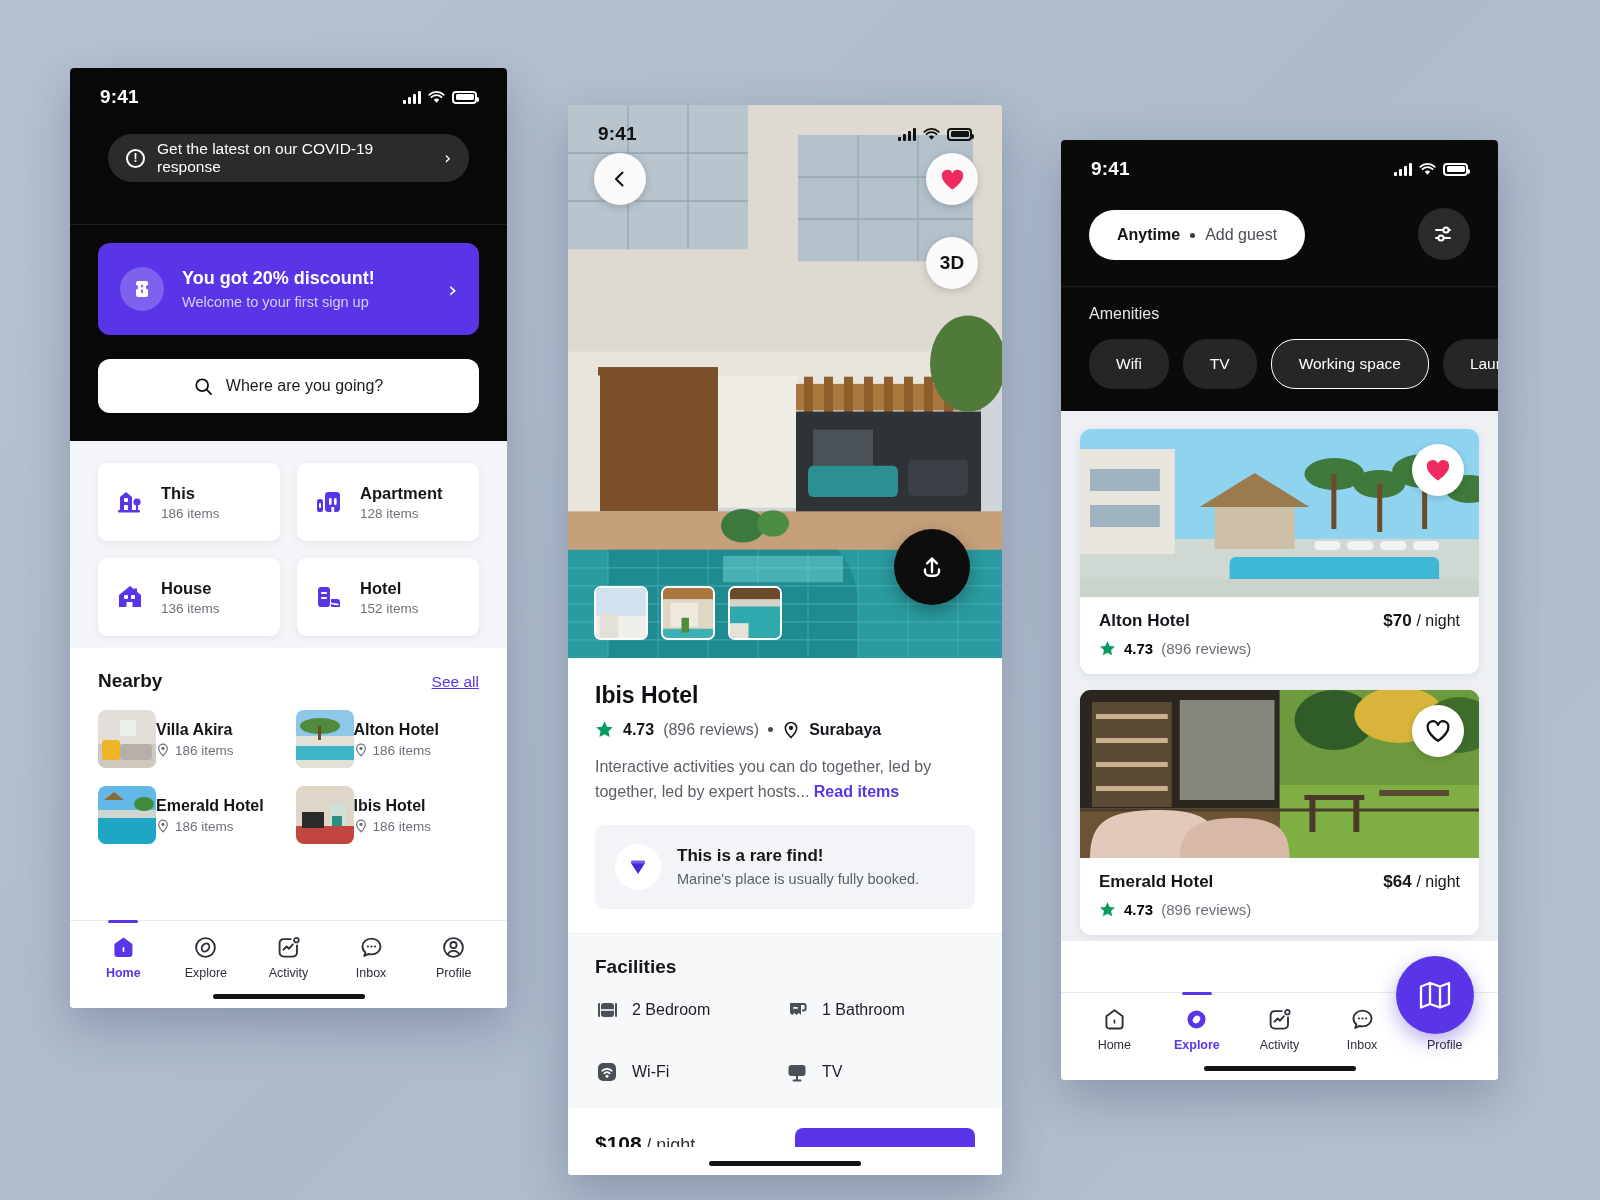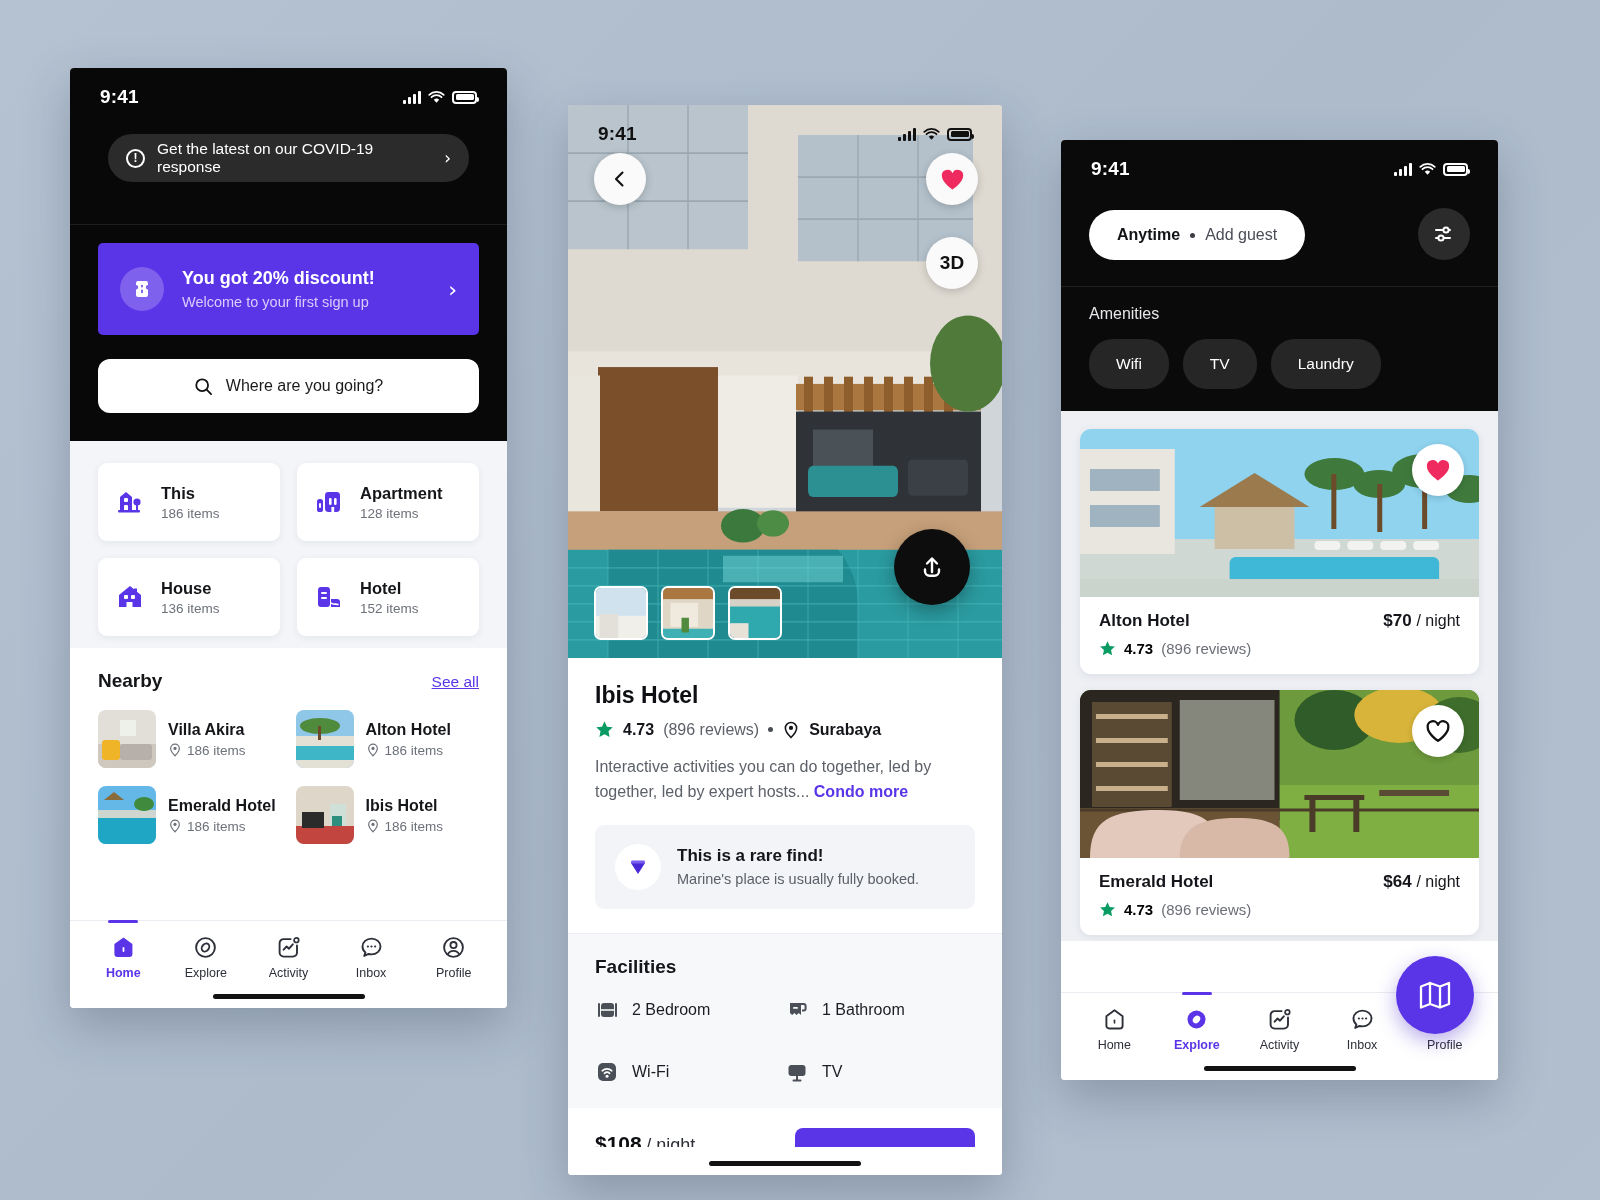--- a/index.html
+++ b/index.html
@@ -44,21 +44,21 @@
   .s1-dark { background: #080808; padding-bottom: 18px; }
   .covid { margin: 8px 38px 24px; height: 48px; background: #2b2b2b; border-radius: 26px;
            display: flex; align-items: center; justify-content: center; gap: 12px;
            color: #fff; font-size: 15.5px; padding: 0 18px; }
   .ex-circle { width: 19px; height: 19px; border: 2px solid #fff; border-radius: 50%;
                display: flex; align-items: center; justify-content: center;
                font-size: 12px; font-weight: bold; line-height: 1; flex: none; }
   .chev { font-family: "DejaVu Sans", sans-serif; font-size: 17px; }
 
   .s1-body { background: #080808; padding: 18px 28px 28px; border-top: 1px solid #1d1d1d; }
-  .promo { background: #5a35e8; border-radius: 5px; height: 92px; display: flex;
+  .promo { background: #5a35e8; border-radius: 12px; height: 92px; display: flex;
            align-items: center; padding: 0 22px; gap: 18px; }
   .promo-ic { width: 44px; height: 44px; border-radius: 50%; background: rgba(255,255,255,.22);
               display: flex; align-items: center; justify-content: center; flex: none; }
   .promo-txt { flex: 1; color: #fff; }
   .promo-t { font-size: 18px; font-weight: bold; margin-bottom: 5px; }
   .promo-s { font-size: 14.5px; color: #d8cdfb; }
   .promo-ch { color: #fff; font-size: 22px; font-family: "DejaVu Sans", sans-serif; }
 
   .searchbar { margin-top: 24px; height: 54px; background: #fff; border-radius: 12px;
                display: flex; align-items: center; justify-content: center; gap: 13px;
@@ -70,21 +70,21 @@
          align-items: center; gap: 14px; padding: 0 15px;
          box-shadow: 0 2px 7px rgba(55,70,95,.08); }
   .cat-name { font-size: 16.5px; font-weight: bold; color: #15161a; }
   .cat-items { font-size: 13.5px; color: #6c7179; margin-top: 3px; }
 
   .nearby-wrap { background: #fff; padding: 22px 28px 0; }
   .nearby-head { display: flex; align-items: baseline; justify-content: space-between; }
   .nearby-title { font-size: 19px; font-weight: bold; color: #15161a; }
   .see-all { font-size: 15.5px; color: #5a35e8; text-decoration: underline; }
   .nbgrid { display: grid; grid-template-columns: 1fr 1fr; gap: 18px 14px; margin-top: 18px; }
-  .nb { display: flex; align-items: center; gap: 12px; }
+  .nb { display: flex; align-items: center; }
   .nb-thumb { width: 58px; height: 58px; border-radius: 8px; flex: none; overflow: hidden; }
   .nb-name { font-size: 16px; font-weight: bold; color: #15161a; }
   .nb-sub { font-size: 13.5px; color: #6c7179; margin-top: 4px; display: flex;
             align-items: center; gap: 5px; }
 
   
   .tabbar { position: absolute; left: 0; right: 0; bottom: 0; background: #fff;
             border-top: 1px solid #e9ecf1; padding: 14px 12px 0; }
   .tabs { display: flex; }
   .tab { flex: 1; display: flex; flex-direction: column; align-items: center; gap: 6px;
@@ -562,21 +562,21 @@
       <span class="dot"></span>
       <svg width="18" height="18" viewBox="0 0 16 16">
             <path d="M8 1.3c2.8 0 5 2.2 5 5 0 3.6-5 8.4-5 8.4S3 9.9 3 6.3c0-2.8 2.2-5 5-5z" stroke="#14151a" stroke-width="1.4" fill="none"></path>
             <circle cx="8" cy="6.2" r="1.9" fill="#14151a"></circle>
           </svg>
       <span class="loc">Surabaya</span>
     </div>
 
     <div class="desc">
       <span>Interactive activities you can do together, led by together, led by expert hosts...</span>
-      <span class="readmore">Condo more</span>
+      <span class="readmore">Read items</span>
     </div>
 
     <div class="rare">
       <div class="rare-ic">
         <svg width="24" height="24" viewBox="0 0 24 24">
               <path d="M5 8h14l-7 11z" fill="#4727d6"></path>
               <rect x="5" y="5.6" width="14" height="2.8" rx="1.2" fill="#7a5df0"></rect>
             </svg>
       </div>
       <div>
@@ -681,20 +681,21 @@
               <circle cx="9" cy="16" r="2.6" fill="#2b2b2b" stroke="#fff" stroke-width="2"></circle>
             </svg>
       </div>
     </div>
 
     <div class="amen">
       <div class="amen-label">Amenities</div>
       <div class="chips">
         <div class="chip">Wifi</div>
         <div class="chip">TV</div>
+        <div class="chip sel">Working space</div>
         <div class="chip">Laundry</div>
       </div>
     </div>
   </div>
 
   <div class="s3-list">
 
     <div class="card">
       <div class="card-img">
         <svg class="ph-img" viewBox="0 0 400 168" preserveAspectRatio="none">

